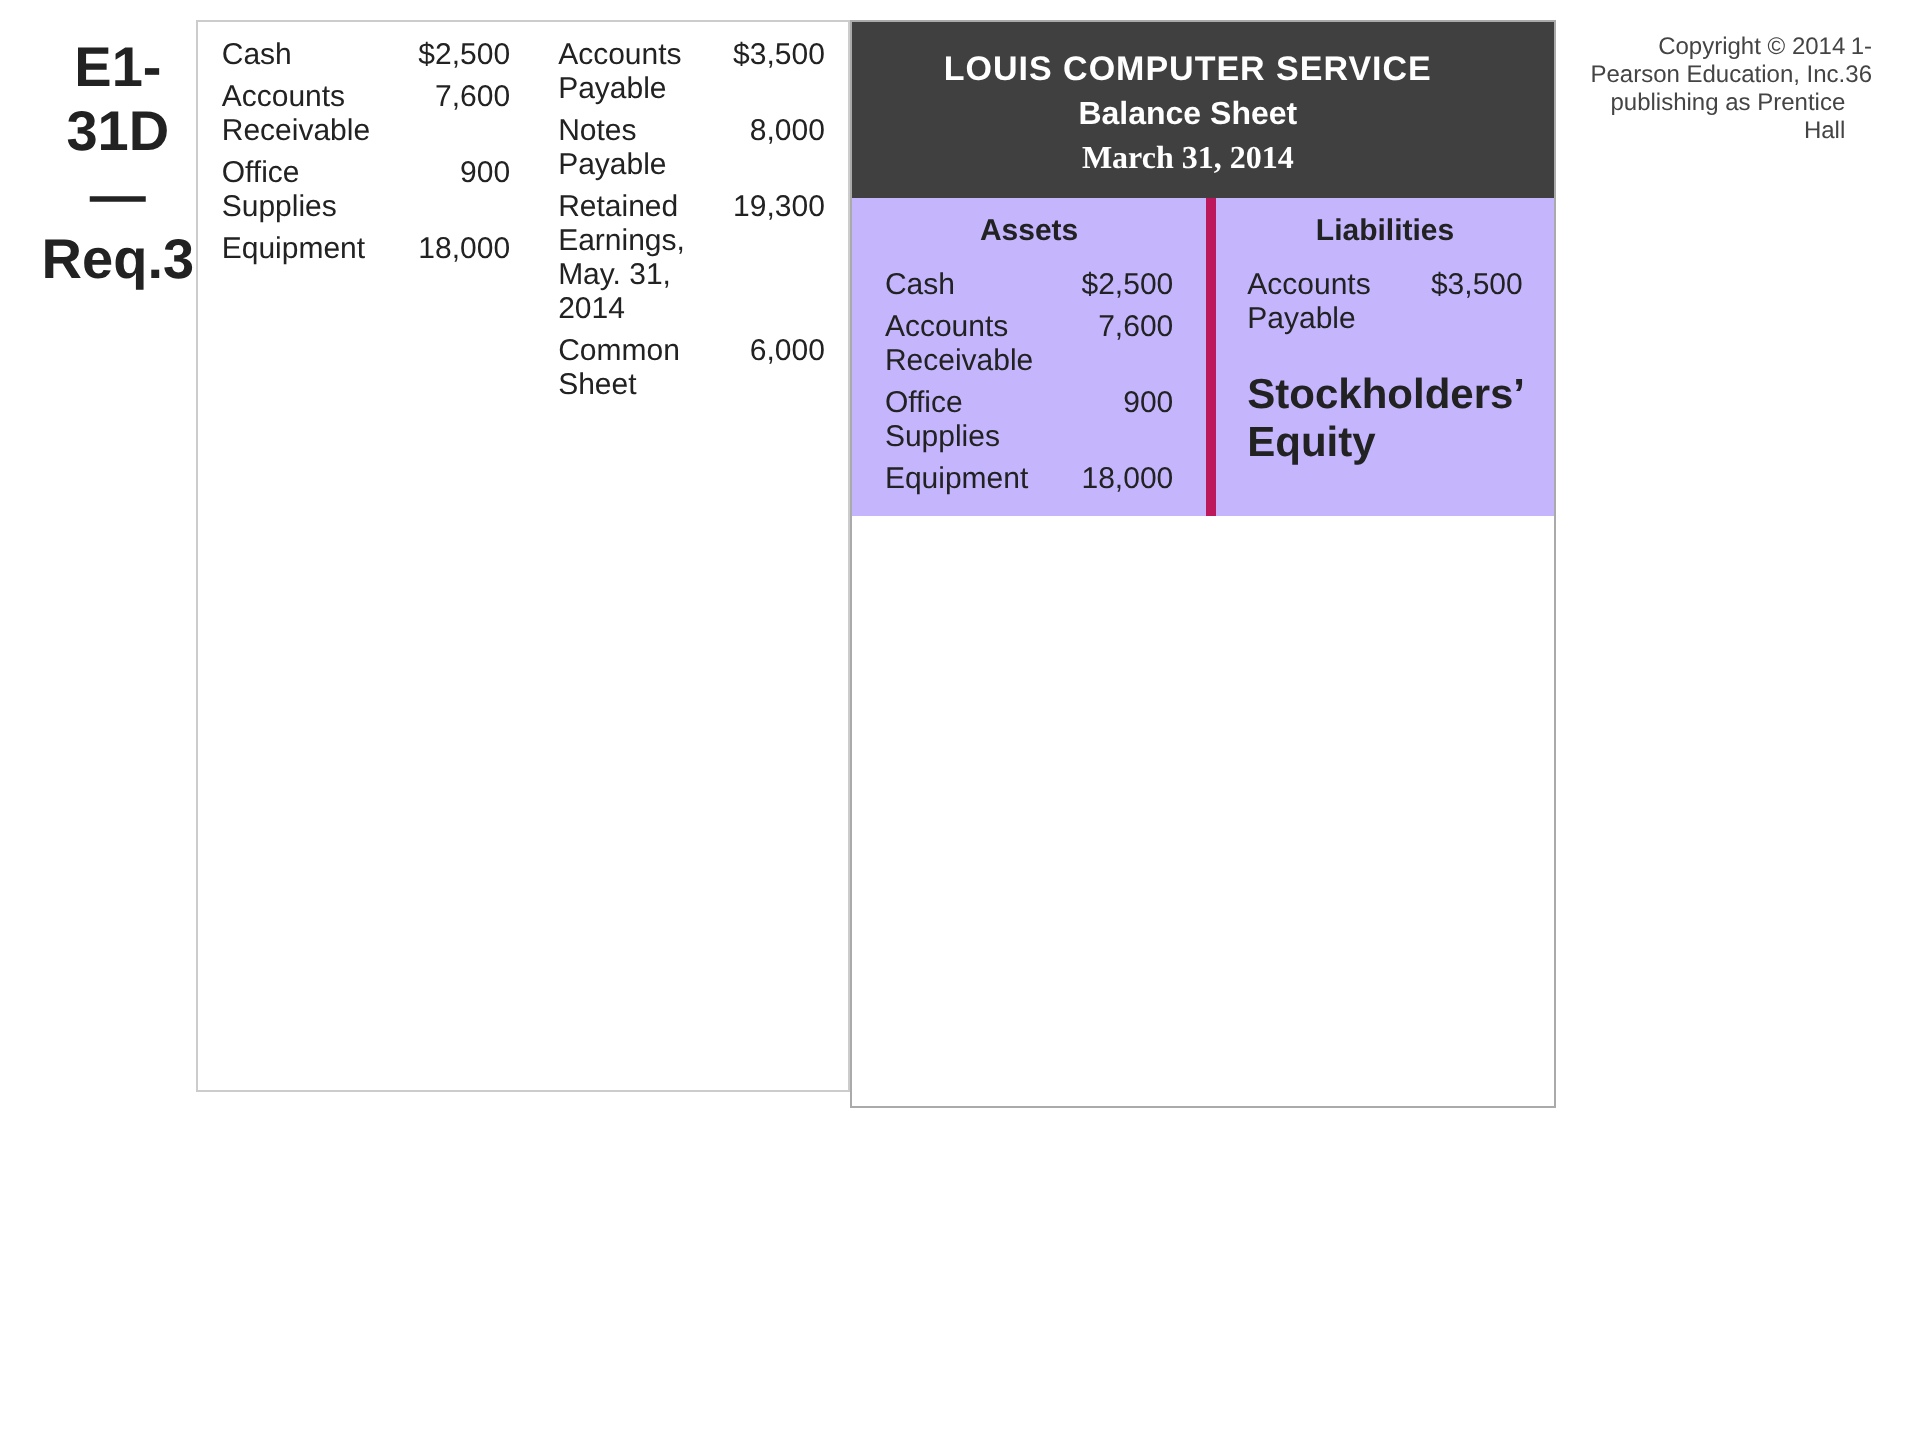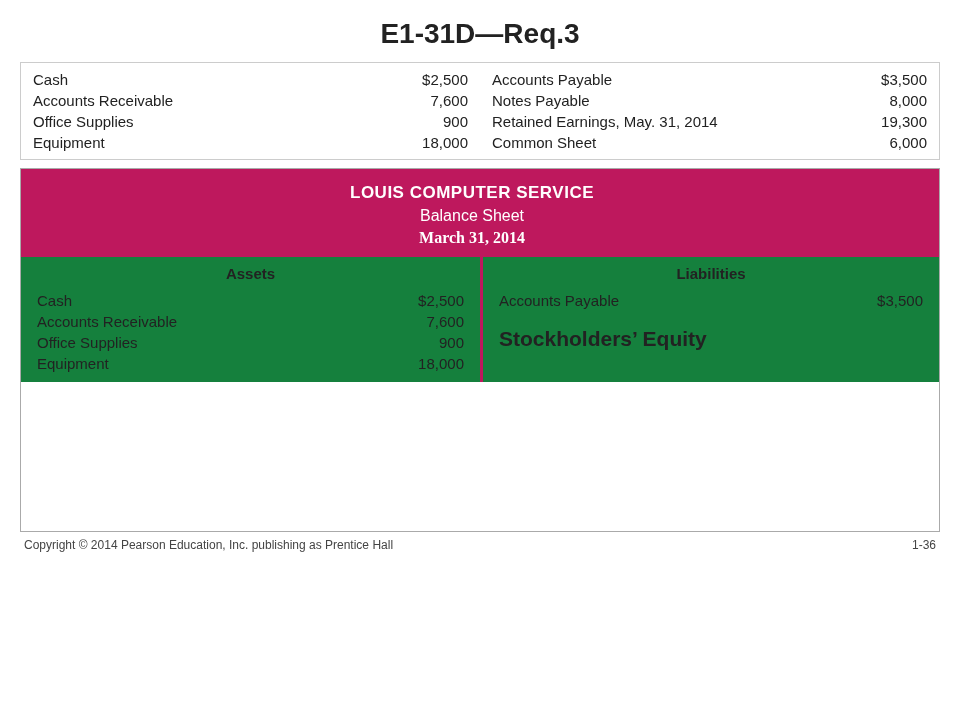--- a/index.html
+++ b/index.html
@@ -10,21 +10,21 @@
       font-family: Arial, sans-serif;
       font-size: 15px;
       color: #222;
       position: relative;
       overflow: hidden;
     }
     .page {
       width: 960px;
       height: 564px;
       display: flex;
-      flex-direction: column;
+      flex-direction: row;
       padding: 10px 20px 10px 20px;
     }
     .title {
       text-align: center;
       font-size: 28px;
       font-weight: bold;
       margin-bottom: 12px;
       padding-top: 8px;
     }
     
@@ -46,47 +46,47 @@
     }
     .top-data-row .label { flex: 1; }
     .top-data-row .value { text-align: right; min-width: 70px; }
 
     
     .balance-sheet {
       border: 1px solid #aaa;
       flex: 1;
     }
     .bs-header {
-      background: #be185d;
+      background: #404040;
       text-align: center;
       padding: 14px 16px 10px 0;
     }
     .bs-header .company-name {
       font-size: 17px;
       font-weight: bold;
       color: #fff;
       letter-spacing: 0.5px;
     }
     .bs-header .sheet-name {
       font-size: 16px;
-      font-weight: normal;
+      font-weight: bold;
       color: #fff;
       margin-top: 4px;
     }
     .bs-header .date {
       font-size: 16px;
       font-weight: bold;
       color: #fff;
       margin-top: 4px;
       font-family: Liberation Serif, serif;
     }
     .bs-body {
       display: grid;
       grid-template-columns: 1fr 1fr;
-      background: #15803d;
+      background: #c4b5fd;
       padding: 0;
     }
     .bs-col {
       padding: 8px 16px 8px 16px;
     }
     .bs-col-header {
       text-align: center;
       font-weight: bold;
       font-size: 15px;
       margin-bottom: 8px;
@@ -99,21 +99,21 @@
       font-size: 15px;
     }
     .bs-row .label { flex: 1; }
     .bs-row .value { text-align: right; min-width: 70px; }
     .bs-section-header {
       font-weight: bold;
       margin-top: 16px;
       font-size: 21px;
     }
     .divider-col {
-      border-left: 3px solid #be185d;
+      border-left: 5px solid #be185d;
     }
     .footer {
       text-align: right;
       font-size: 12px;
       color: #444;
       display: flex;
       justify-content: space-between;
       padding: 6px 4px 2px 4px;
     }
   </style>

